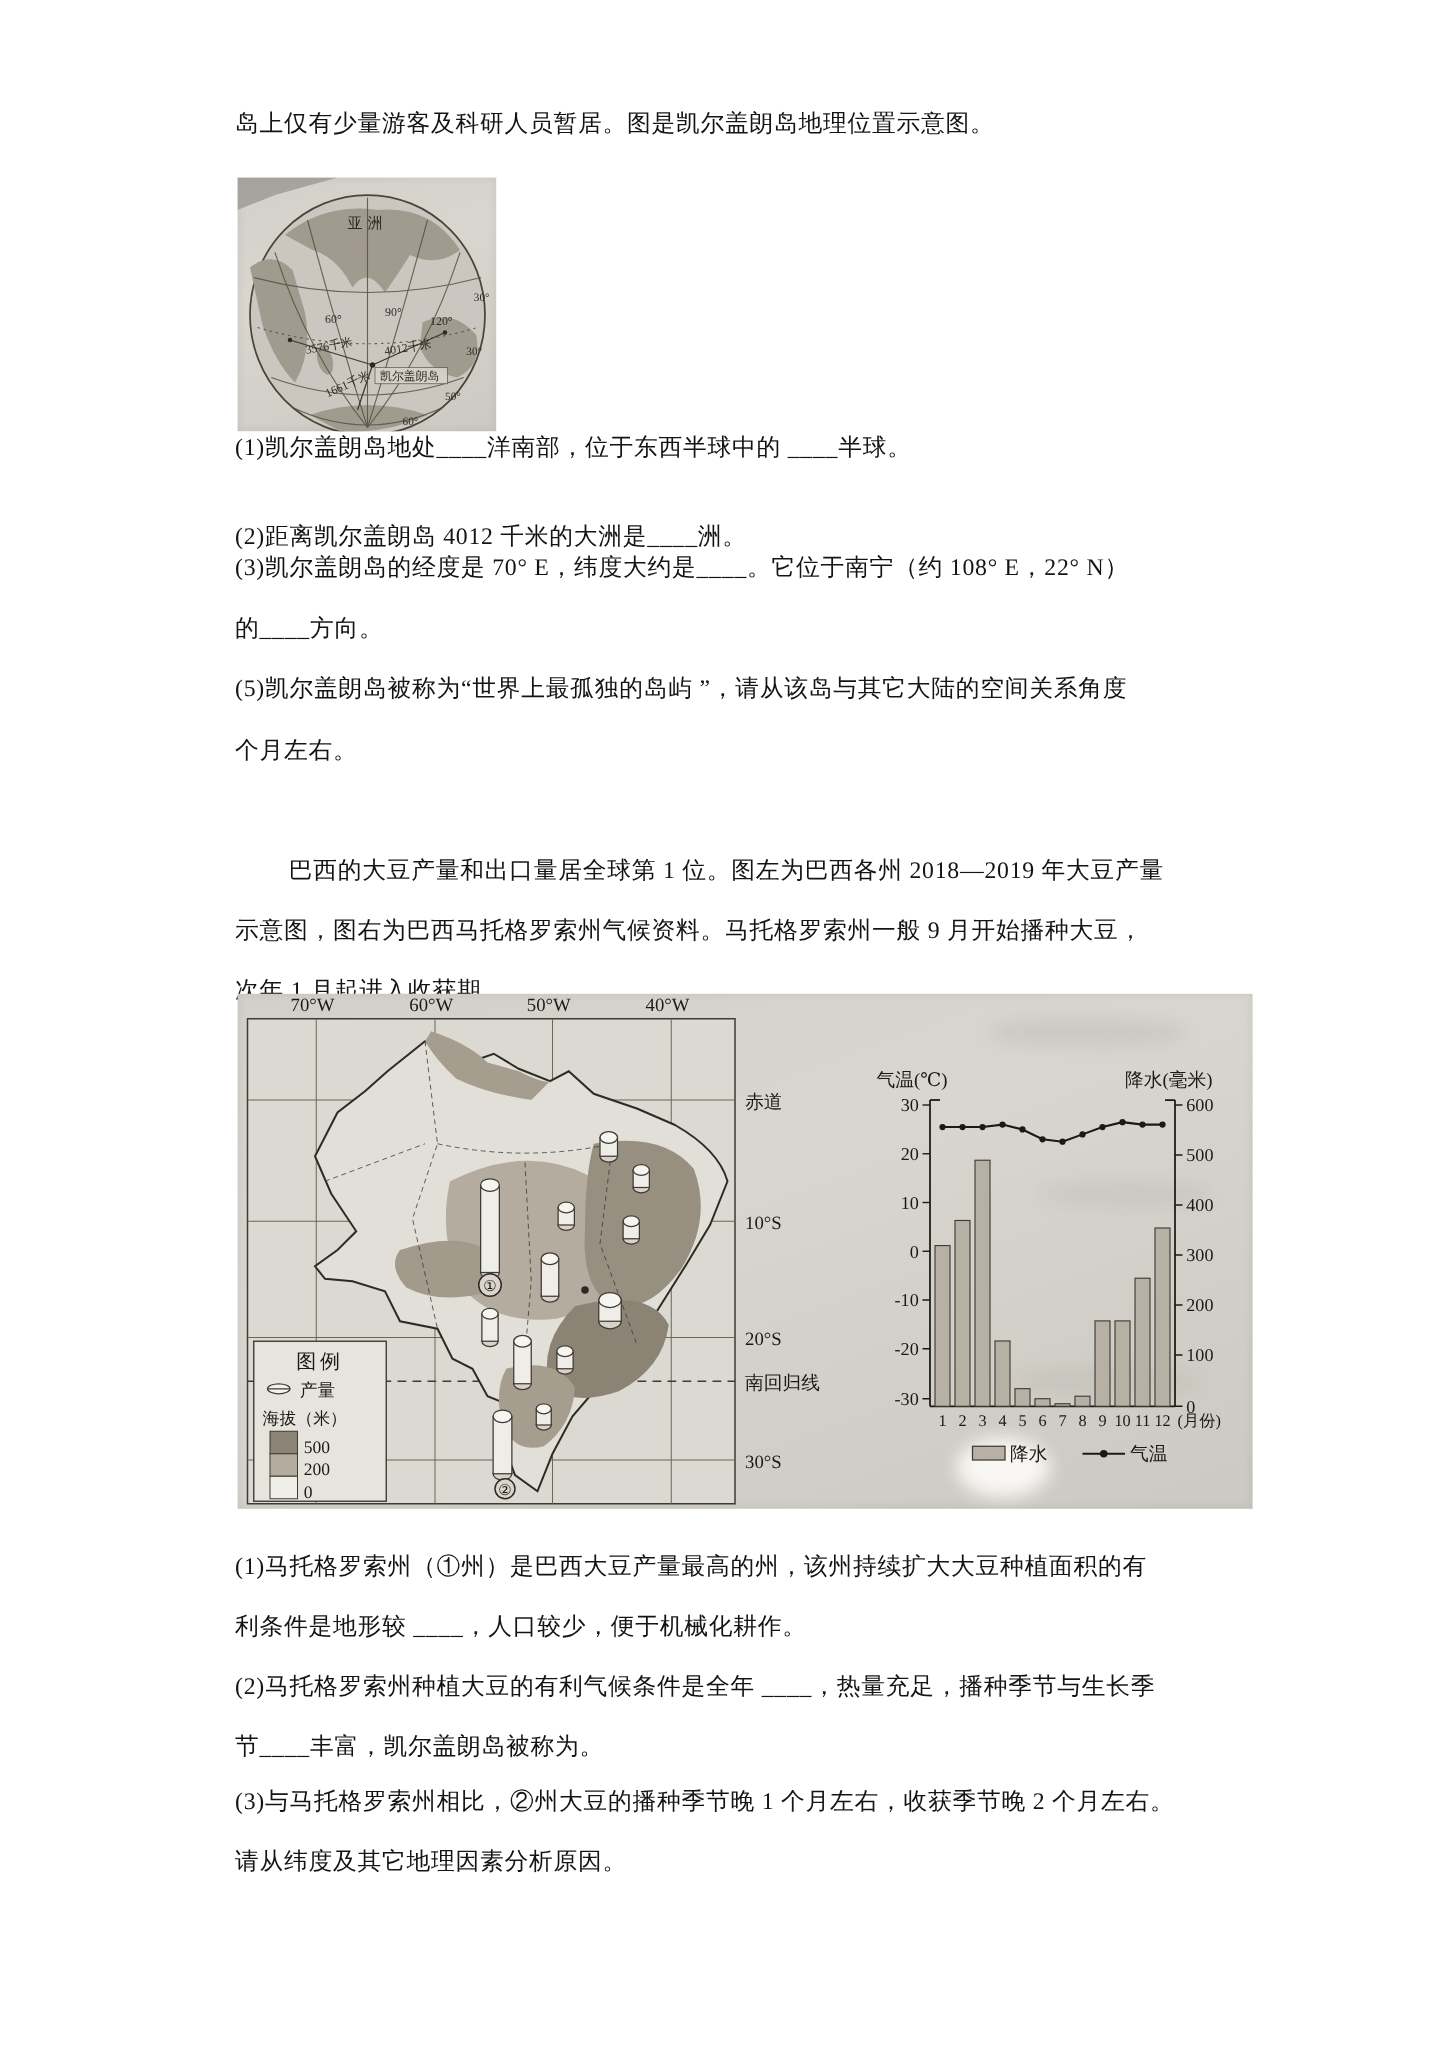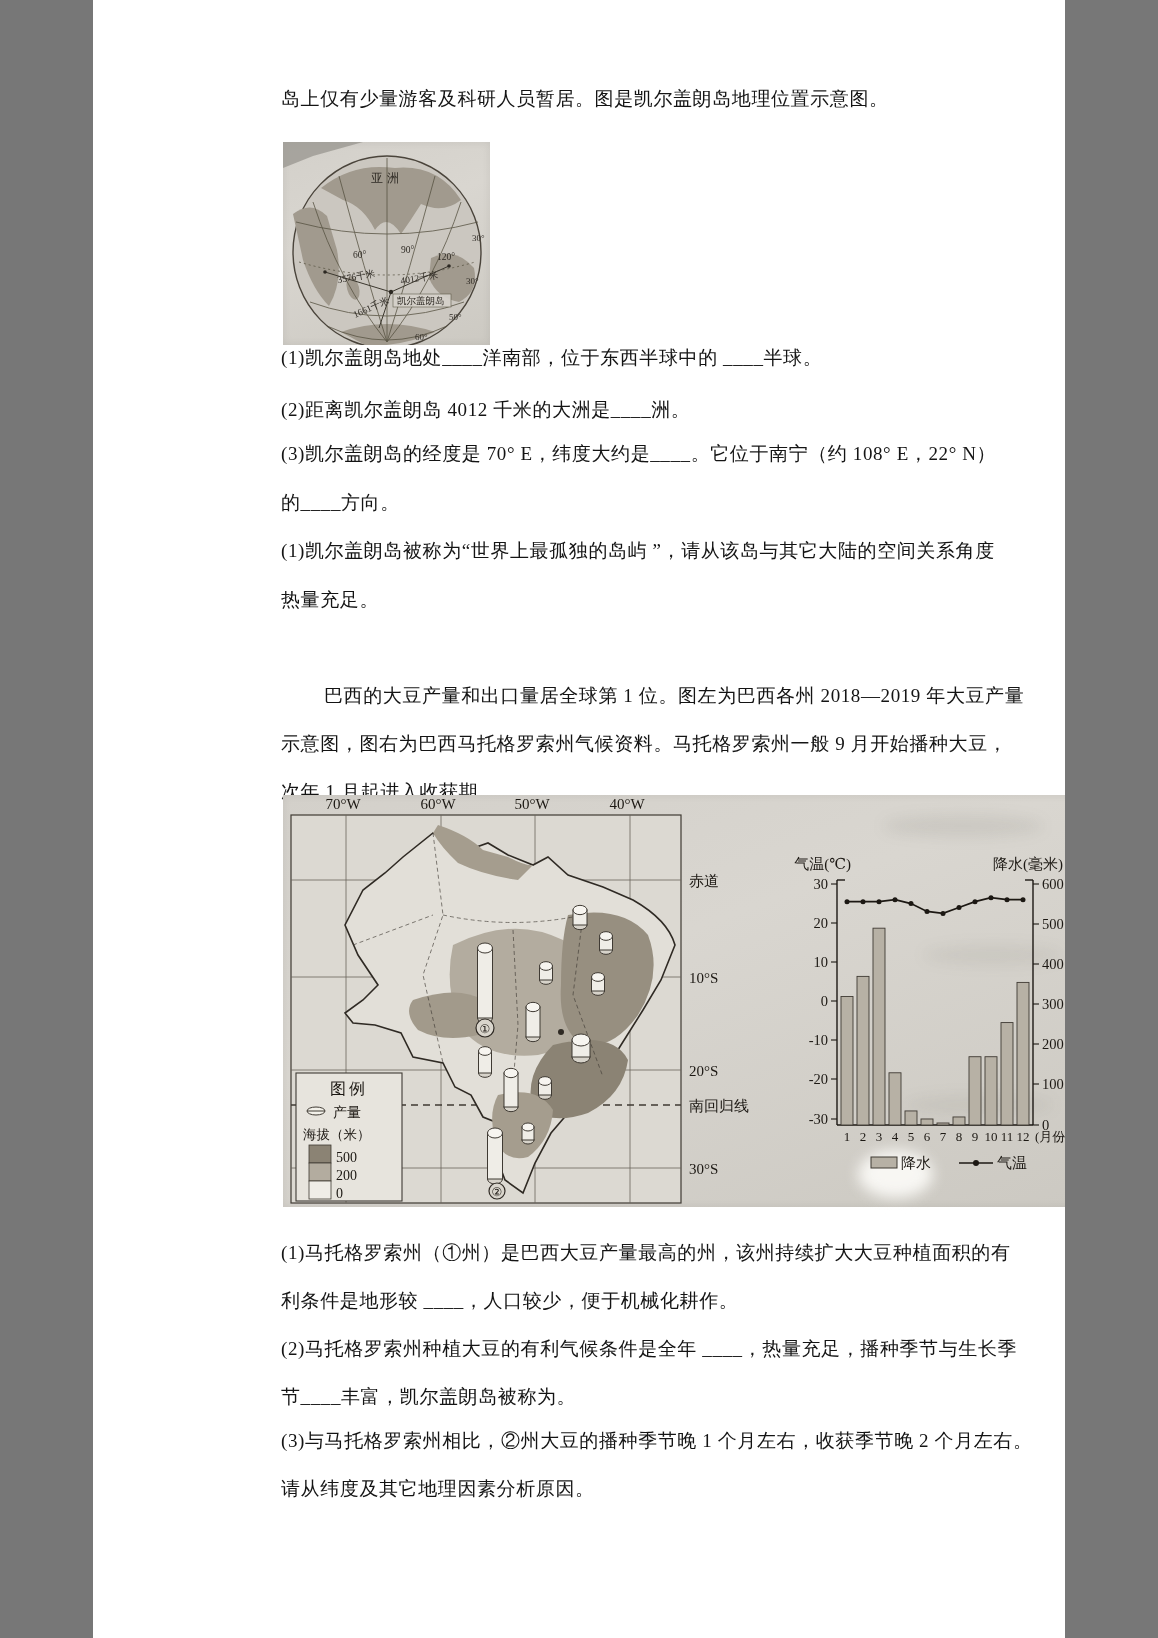--- a/index.html
+++ b/index.html
@@ -1,19 +1,19 @@
 <!DOCTYPE html>
 <html><head>
 <meta charset="utf-8">
 <style>
   html,body{margin:0;padding:0;}
   body{background:#777;}
   .page{
     position:relative;
-    width:972px;height:1638px;
+    width:1158px;height:1638px;
     background:#ffffff;
     margin:0 auto;
     overflow:hidden;
     font-family:"Liberation Serif","DejaVu Serif",serif;
     color:#111;
   }
   .tline{
     position:absolute;
     left:188px;
     font-size:19px;
@@ -32,25 +32,25 @@
   .artifact{position:absolute;border-radius:50%;filter:blur(7px);}
   svg text{font-family:"Liberation Serif","DejaVu Serif",serif;}
 </style>
 </head>
 <body>
 
 <div class="page">
 
   <div class="tline" style="top:86px">岛上仅有少量游客及科研人员暂居。图是凯尔盖朗岛地理位置示意图。</div>
   <div class="tline" style="top:345px">(1)凯尔盖朗岛地处____洋南部，位于东西半球中的 ____半球。</div>
-  <div class="tline" style="top:397px">(2)距离凯尔盖朗岛 4012 千米的大洲是____洲。</div>
+  <div class="tline" style="top:416px">(2)距离凯尔盖朗岛 4012 千米的大洲是____洲。</div>
   <div class="tline" style="top:441px">(3)凯尔盖朗岛的经度是 70° E，纬度大约是____。它位于南宁（约 108° E，22° N）</div>
   <div class="tline" style="top:490px">的____方向。</div>
-  <div class="tline" style="top:538px">(1)凯尔盖朗岛被称为“世界上最孤独的岛屿 ”，请从该岛与其它大陆的空间关系角度</div>
-  <div class="tline" style="top:587px">热量充足。</div>
+  <div class="tline" style="top:538px">(5)凯尔盖朗岛被称为“世界上最孤独的岛屿 ”，请从该岛与其它大陆的空间关系角度</div>
+  <div class="tline" style="top:587px">个月左右。</div>
   <div class="tline indent" style="top:683px">巴西的大豆产量和出口量居全球第 1 位。图左为巴西各州 2018—2019 年大豆产量</div>
   <div class="tline" style="top:731px">示意图，图右为巴西马托格罗索州气候资料。马托格罗索州一般  9 月开始播种大豆，</div>
   <div class="tline" style="top:779px">次年 1 月起进入收获期。</div>
   <div class="tline" style="top:1240px">(1)马托格罗索州（①州）是巴西大豆产量最高的州，该州持续扩大大豆种植面积的有</div>
   <div class="tline" style="top:1288px">利条件是地形较 ____，人口较少，便于机械化耕作。</div>
   <div class="tline" style="top:1336px">(2)马托格罗索州种植大豆的有利气候条件是全年 ____，热量充足，播种季节与生长季</div>
   <div class="tline" style="top:1384px">节____丰富，凯尔盖朗岛被称为。</div>
   <div class="tline" style="top:1428px">(3)与马托格罗索州相比，②州大豆的播种季节晚 1 个月左右，收获季节晚 2 个月左右。</div>
   <div class="tline" style="top:1476px">请从纬度及其它地理因素分析原因。</div>
 

